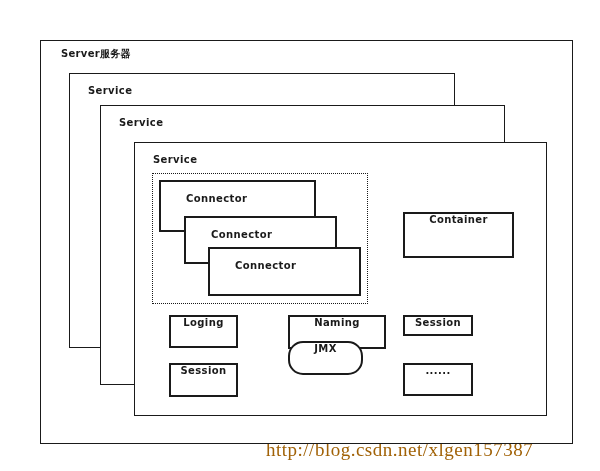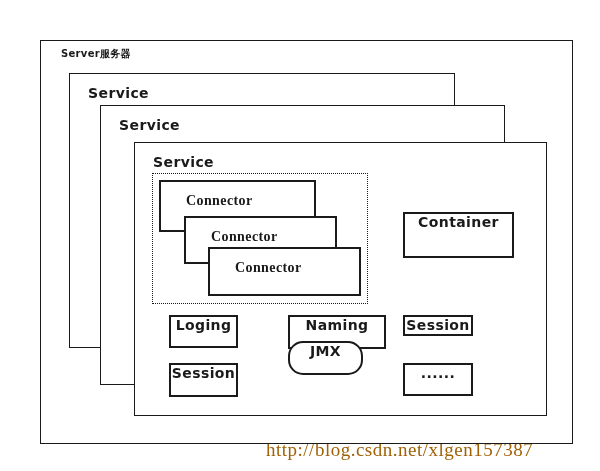--- a/index.html
+++ b/index.html
@@ -14,42 +14,42 @@
   }
   .box {
     position: absolute;
     border: 1.5px solid #1a1a1a;
     background: #ffffff;
   }
   .lbl {
     display: inline-block;
     font-weight: bold;
     color: #1a1a1a;
-    font-size: 14px;
+    font-size: 10px;
     letter-spacing: 0.4px;
     white-space: nowrap;
   }
   
   .server-box {
     left: 40px; top: 40px; width: 533px; height: 404px;
     background: transparent; z-index: 2;
   }
   .server-box .lbl { position: absolute; left: 20px; top: 6px; font-size: 10px; letter-spacing: 0.3px; }
   .service-1 { left: 69px;  top: 73px;  width: 386px; height: 275px; z-index: 3; }
   .service-2 { left: 100px; top: 105px; width: 405px; height: 280px; z-index: 4; }
   .service-3 { left: 134px; top: 142px; width: 413px; height: 274px; z-index: 5; }
   .service-lbl { position: absolute; left: 18px; top: 11px; }
   .dotted-box {
     position: absolute;
     left: 152px; top: 173px; width: 216px; height: 131px;
     border: 1.5px dotted #1a1a1a;
     background: transparent;
     z-index: 6;
   }
-  .connector { border-width: 2px; font-family: Liberation Serif, serif; }
+  .connector { border-width: 2px; }
   .connector .lbl { position: absolute; left: 25px; top: 11px; }
   .connector-1 { left: 159px; top: 180px; width: 157px; height: 52px; z-index: 7; }
   .connector-2 { left: 184px; top: 216px; width: 153px; height: 48px; z-index: 8; }
   .connector-3 { left: 208px; top: 247px; width: 153px; height: 49px; z-index: 9; }
   .centered {
     display: flex; align-items: flex-start; justify-content: center;
     border-width: 2px; z-index: 6;
   }
   .container-box { left: 403px; top: 212px; width: 111px; height: 46px; }
   .comp-jasper  { left: 169px; top: 315px; width: 69px; height: 33px; }

